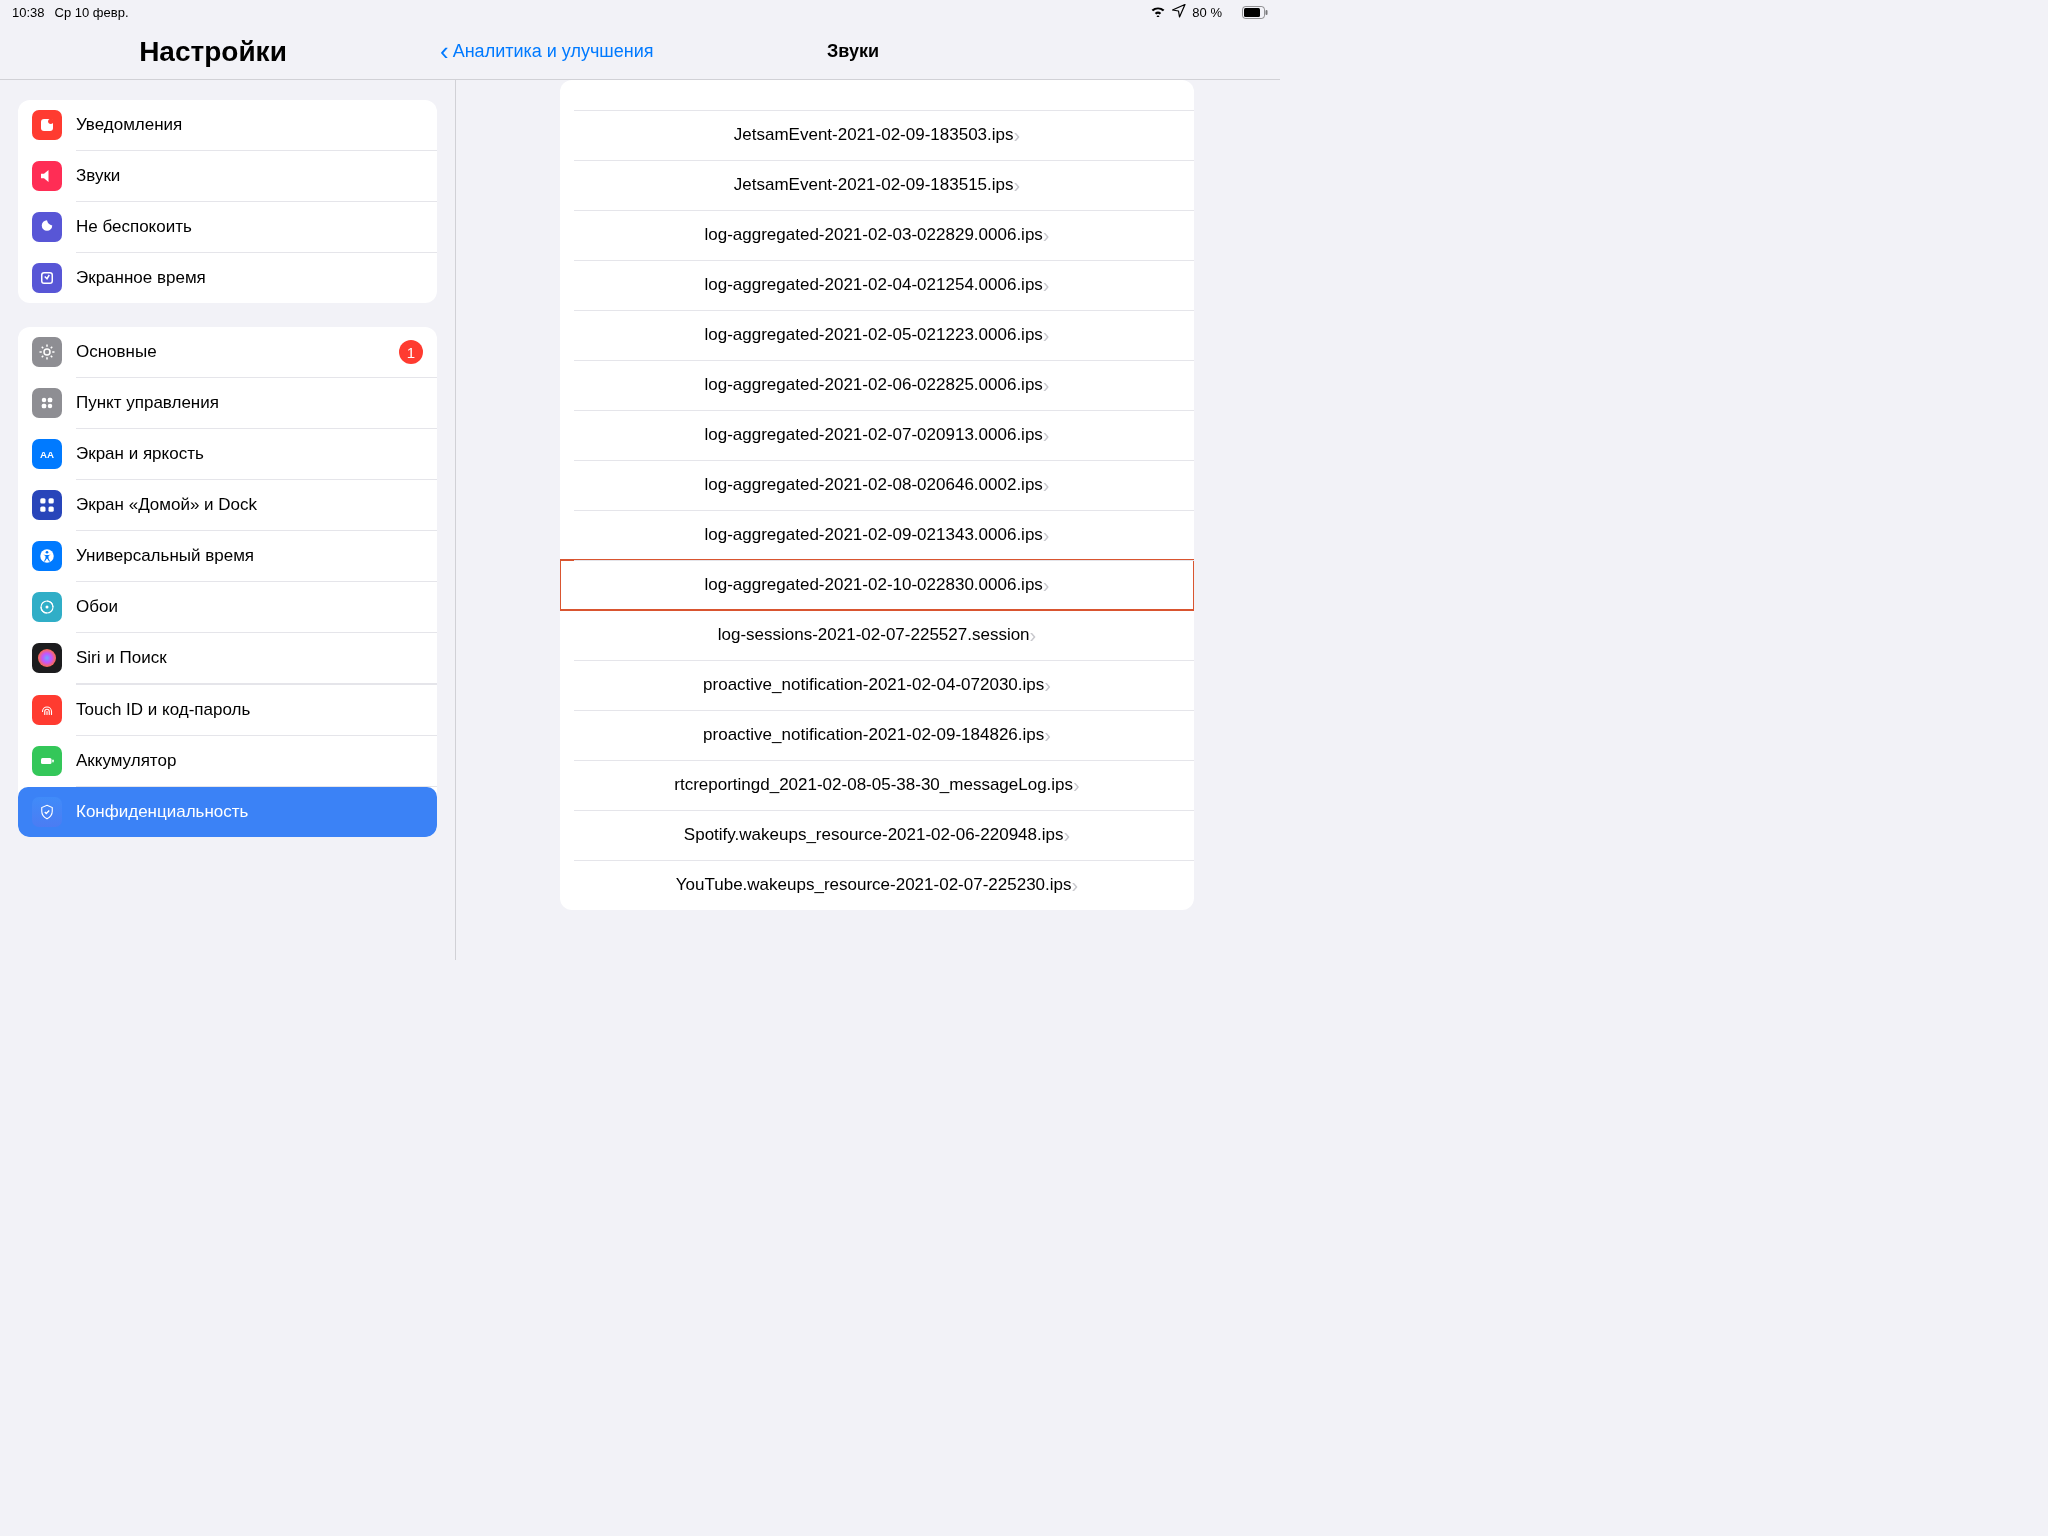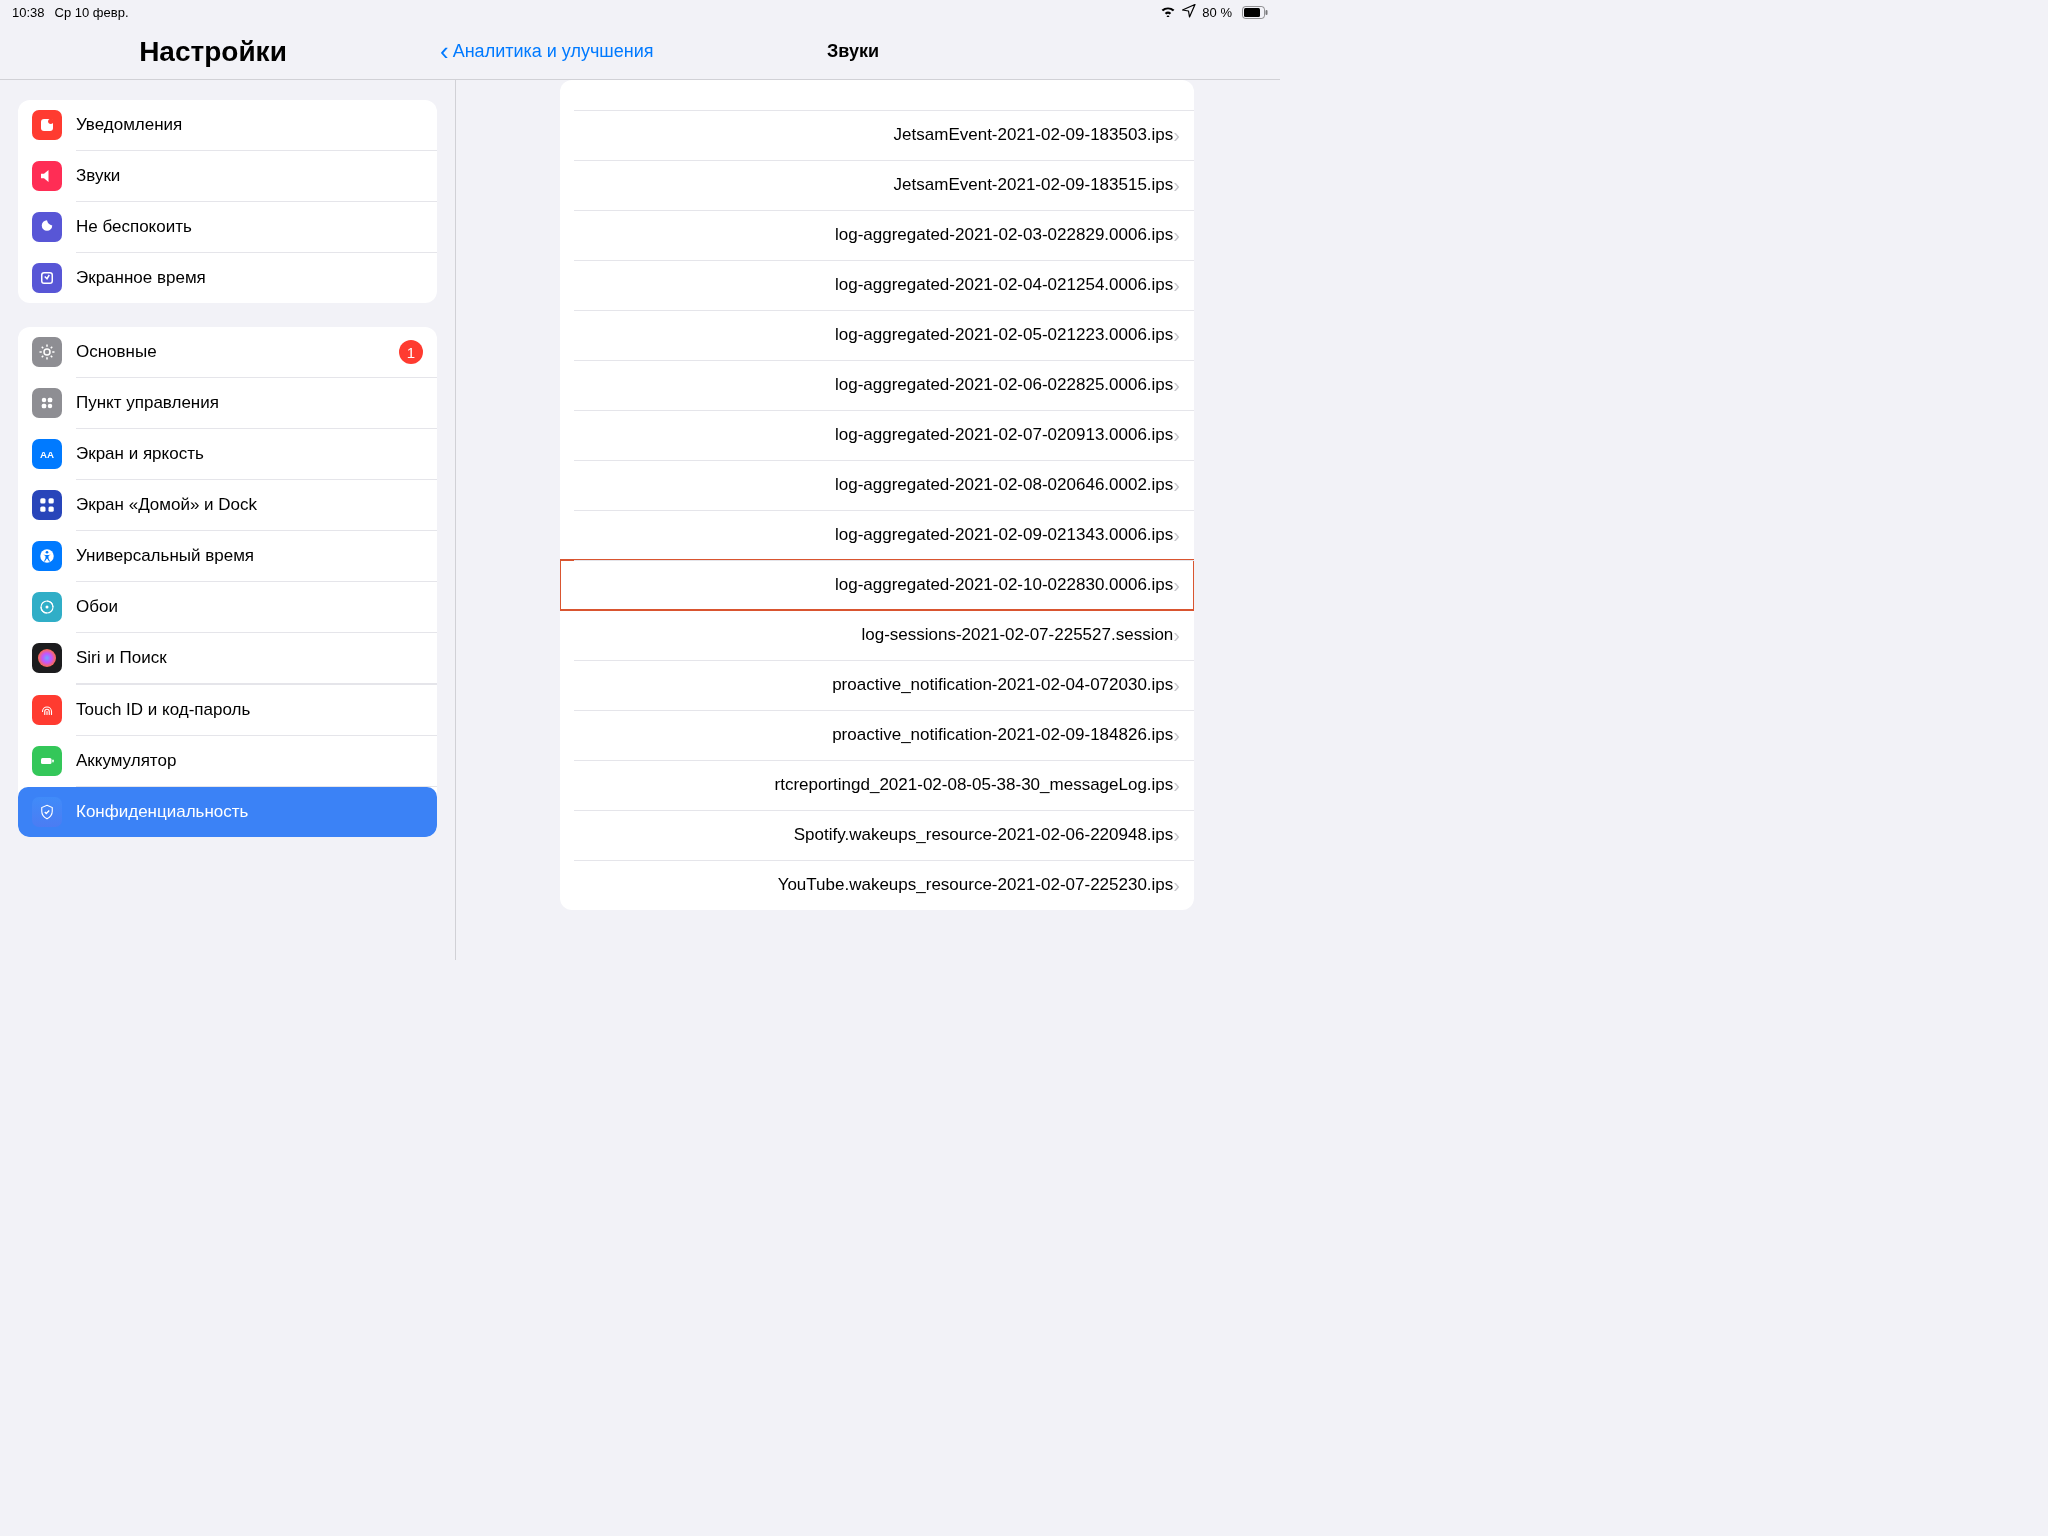--- a/index.html
+++ b/index.html
@@ -17,21 +17,21 @@
       align-items: center;
       justify-content: space-between;
       padding: 0 12px;
       font-size: 13px;
       font-weight: 500;
       color: #000;
     }
     .status-left { display: flex; gap: 10px; }
     .status-right { display: flex; align-items: center; gap: 6px; }
     .wifi-icon, .location-icon { font-size: 13px; }
-    .battery-wrap { display: flex; align-items: center; gap: 10px; text-align: center; }
+    .battery-wrap { display: flex; align-items: center; gap: 20px; text-align: center; }
     .battery-svg { display: block; }
 
     .header-row {
       height: 56px;
       display: flex;
       position: relative;
       border-bottom: 1px solid #d1d1d6;
     }
     .header-left {
       width: 426px;
@@ -128,21 +128,21 @@
     }
     .content::-webkit-scrollbar { display: none; }
     .list {
       background: #fff;
       border-radius: 12px;
       overflow: hidden;
     }
     .list-row {
       display: flex;
       align-items: center;
-      justify-content: flex-end;
+      justify-content: center;
       padding: 0 14px 0 14px;
       min-height: 50px;
       cursor: pointer;
       position: relative;
     }
     .list-row:first-child {
       min-height: 30px;
       align-items: flex-start;
     }
     .list-row + .list-row::before {

